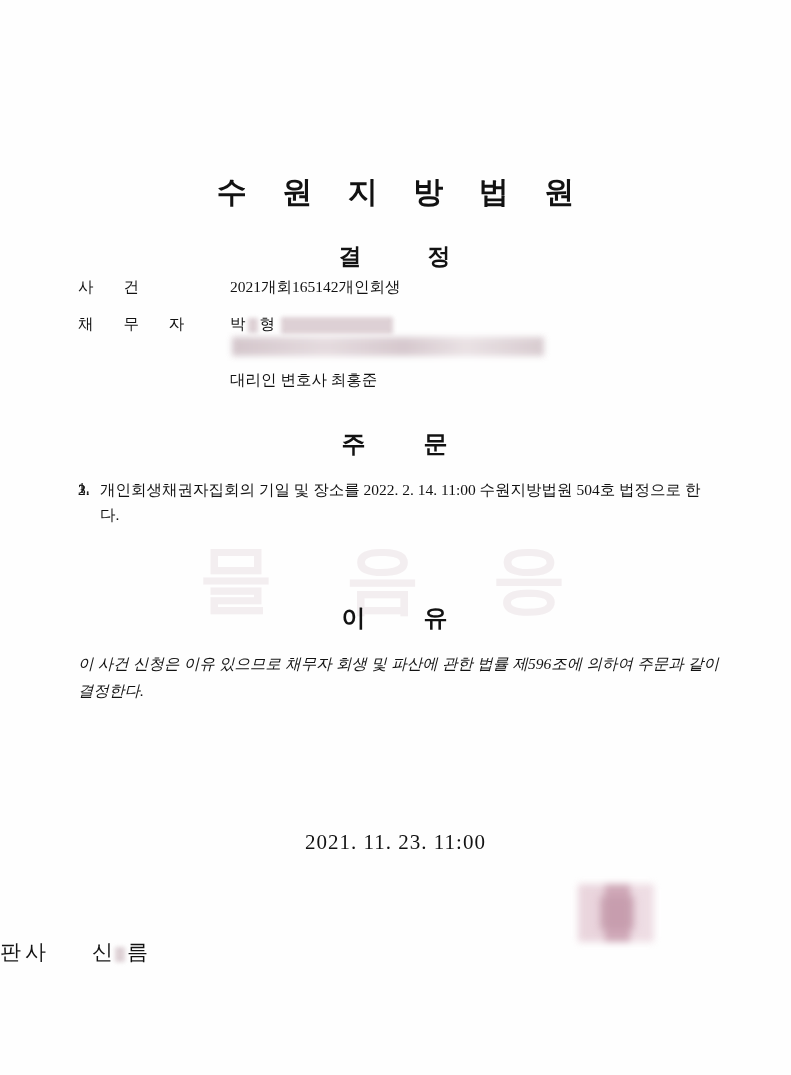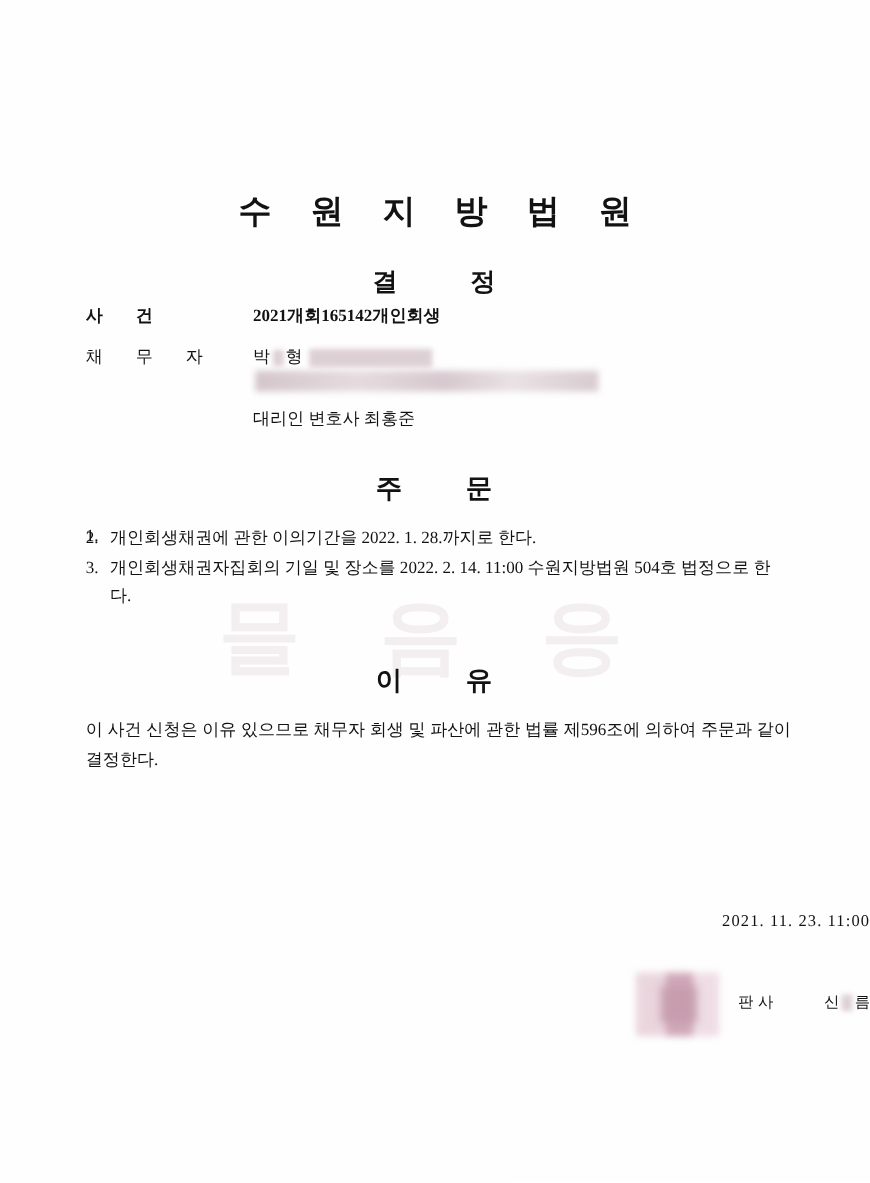--- a/index.html
+++ b/index.html
@@ -75,21 +75,21 @@
     font-size: 15.5px;
     white-space: nowrap;
   }
   .field-label {
     display: inline-block;
     width: 152px;
     letter-spacing: 13px;
   }
   .field-value { display: inline-block; }
 
-  .row-case { top: 277px; font-weight: bold; }
+  .row-case { top: 277px; }
   .row-debtor { top: 314px; }
   .row-agent { top: 370px; }
 
   
   .redact {
     display: inline-block;
     vertical-align: middle;
     background: #d8c9ce;
     filter: blur(2.2px);
     opacity: .85;
@@ -144,39 +144,40 @@
   }
 
   .reason-body {
     position: absolute;
     top: 650px;
     left: 78px;
     right: 72px;
     font-size: 15.5px;
     line-height: 27px;
     text-align: justify;
+    font-style: italic;
   }
 
   .date-line {
     position: absolute;
     top: 830px;
     left: 0;
     right: 0;
-    text-align: right;
-    font-size: 15px;
+    text-align: center;
+    font-size: 21px;
     letter-spacing: 1px;
   }
 
   .judge-line {
     position: absolute;
-    top: 902px;
-    left: 0;
-    right: 0;
-    text-align: right;
-    font-size: 14px;
+    top: 938px;
+    left: 0;
+    right: 0;
+    text-align: left;
+    font-size: 21px;
   }
   .judge-line .role { letter-spacing: 4px; }
   .judge-line .gap { display: inline-block; width: 42px; }
 
   .seal {
     position: absolute;
     left: 578px;
     top: 884px;
     width: 76px;
     height: 58px;
@@ -229,21 +230,20 @@
     <div class="section-heading heading-order">
       <span>주</span><span class="sp"></span><span>문</span>
     </div>
 
     <ul class="order-list">
       <li>
         <span class="num">1.</span>
       </li>
       <li>
         <span class="num">2.</span>
-        <span>개인회생채권에 관한 이의기간을 2022. 1. 28.까지로 한다.</span>
       </li>
       <li>
         <span class="num">3.</span>
         <span>개인회생채권자집회의 기일 및 장소를 2022. 2. 14. 11:00 수원지방법원 504호 법정으로 한다.</span>
       </li>
     </ul>
 
     <div class="section-heading heading-reason">
       <span>이</span><span class="sp"></span><span>유</span>
     </div>

